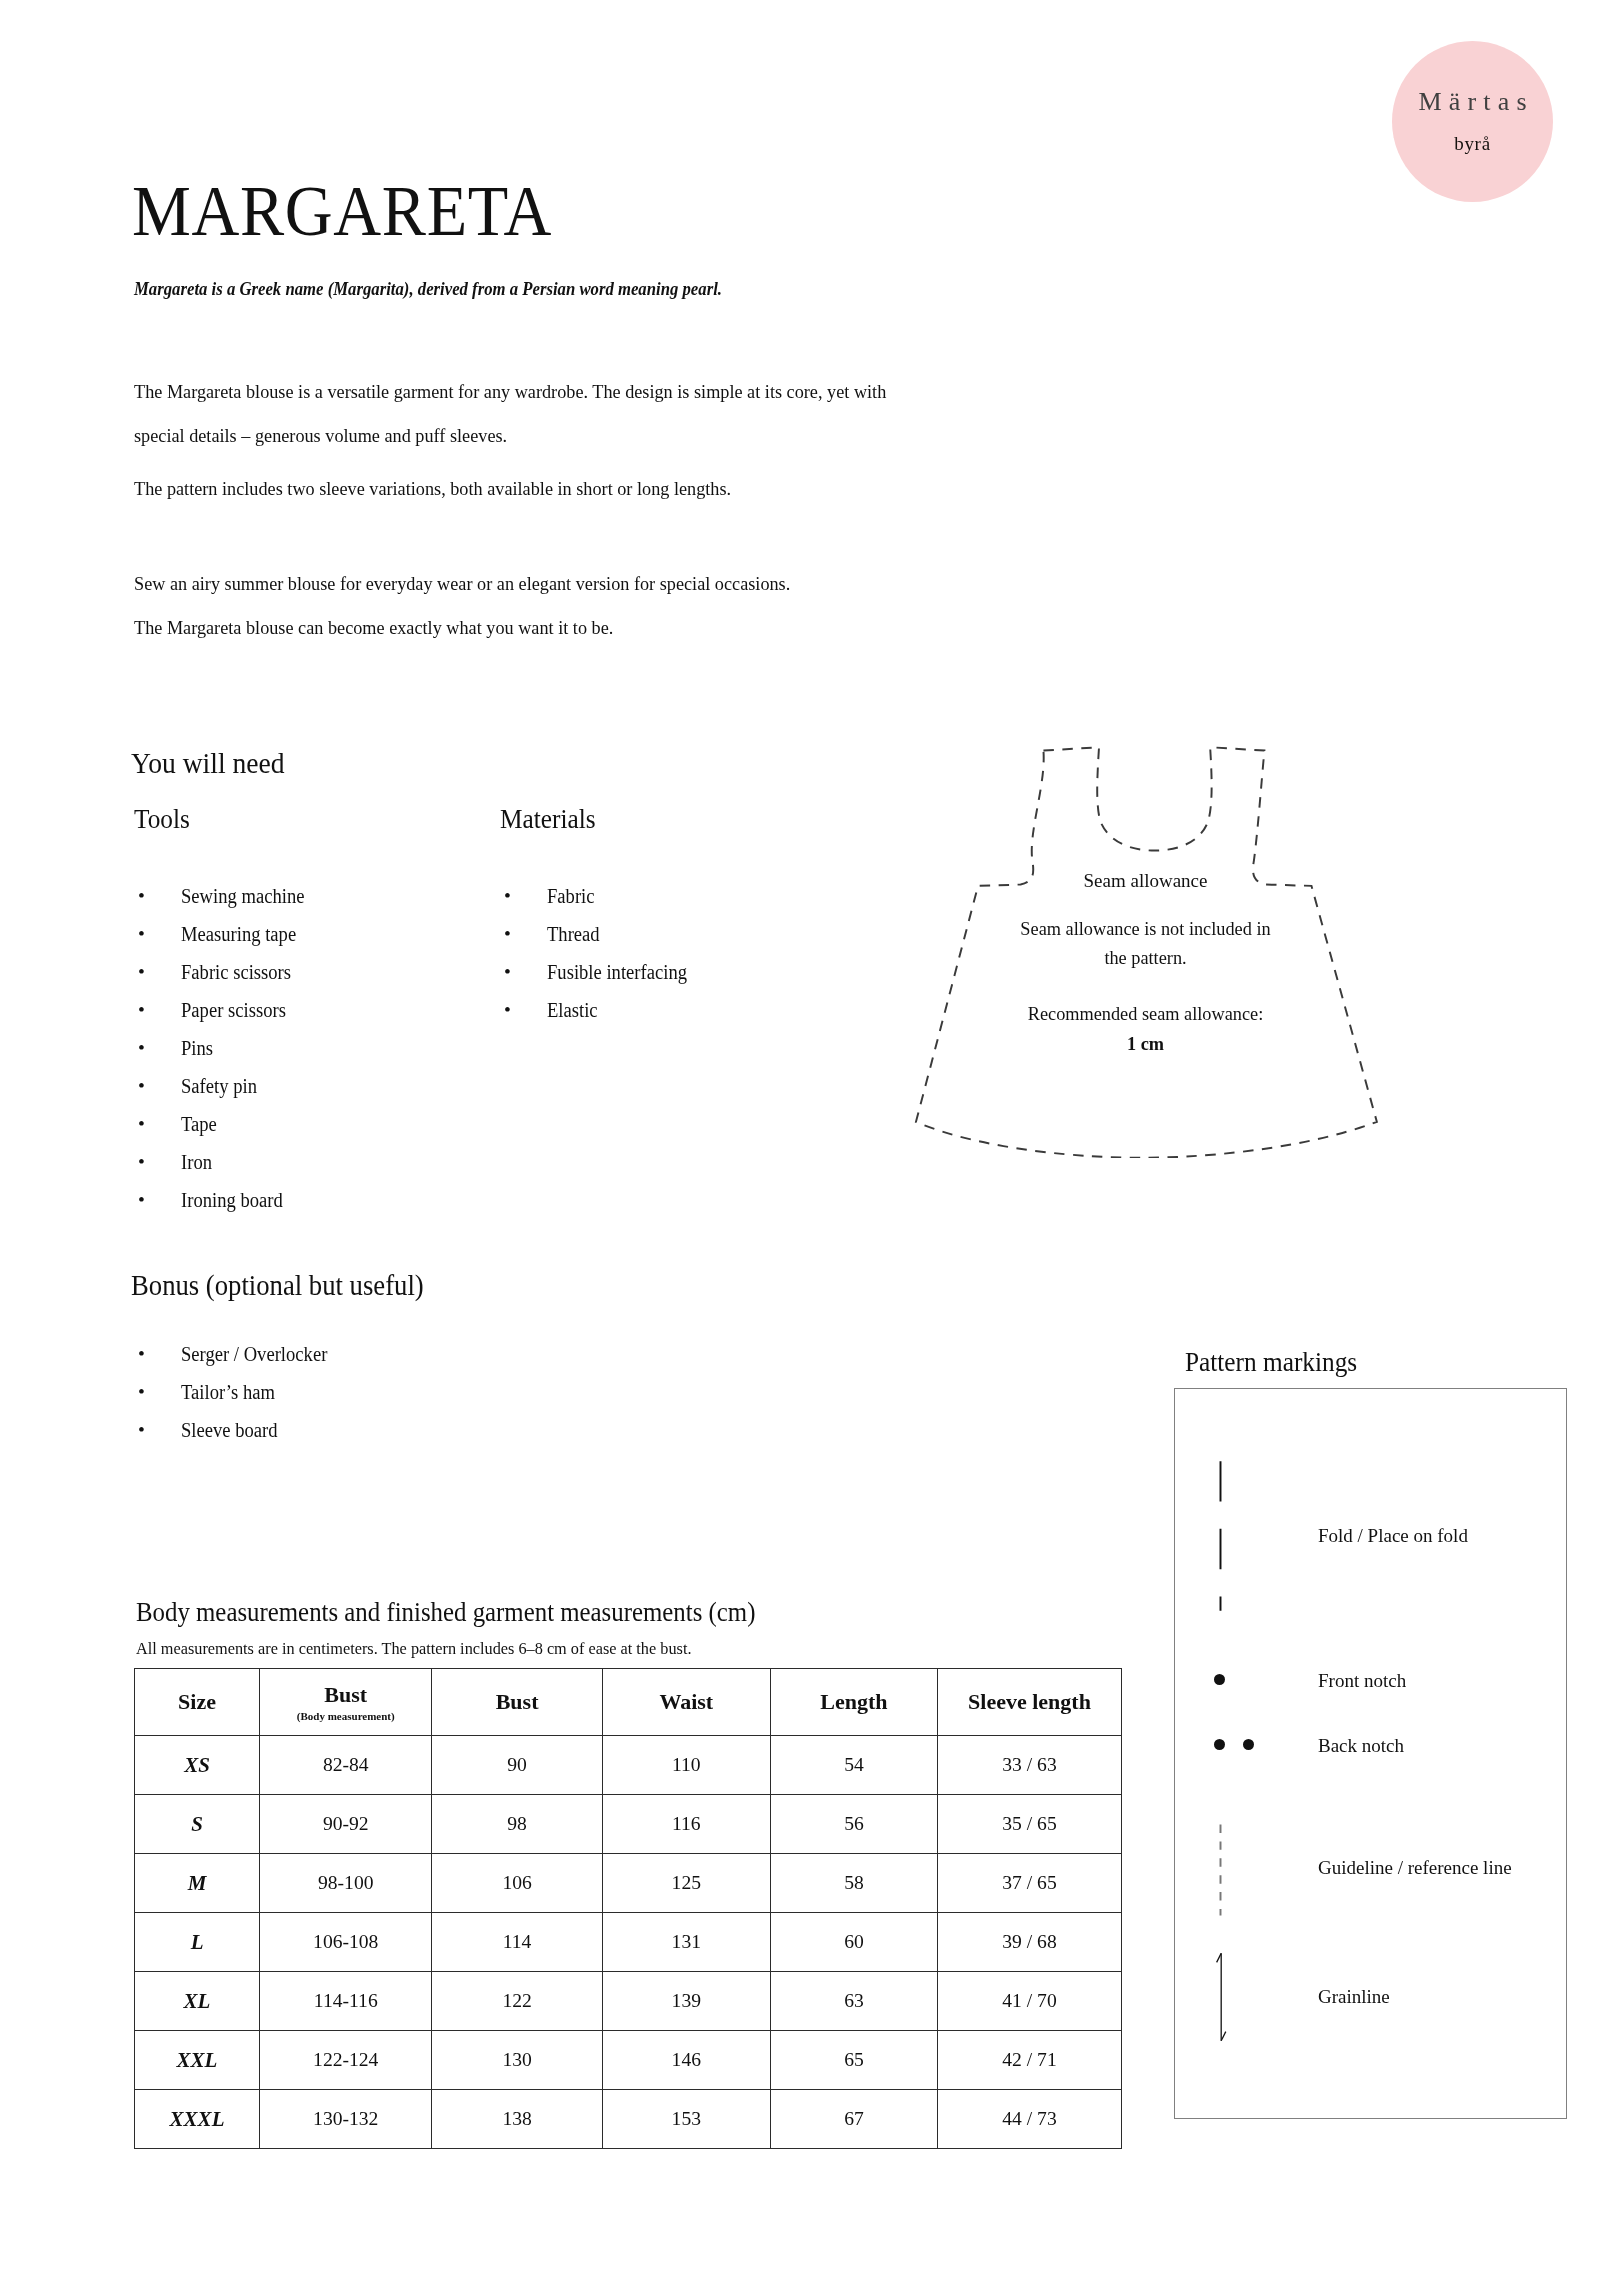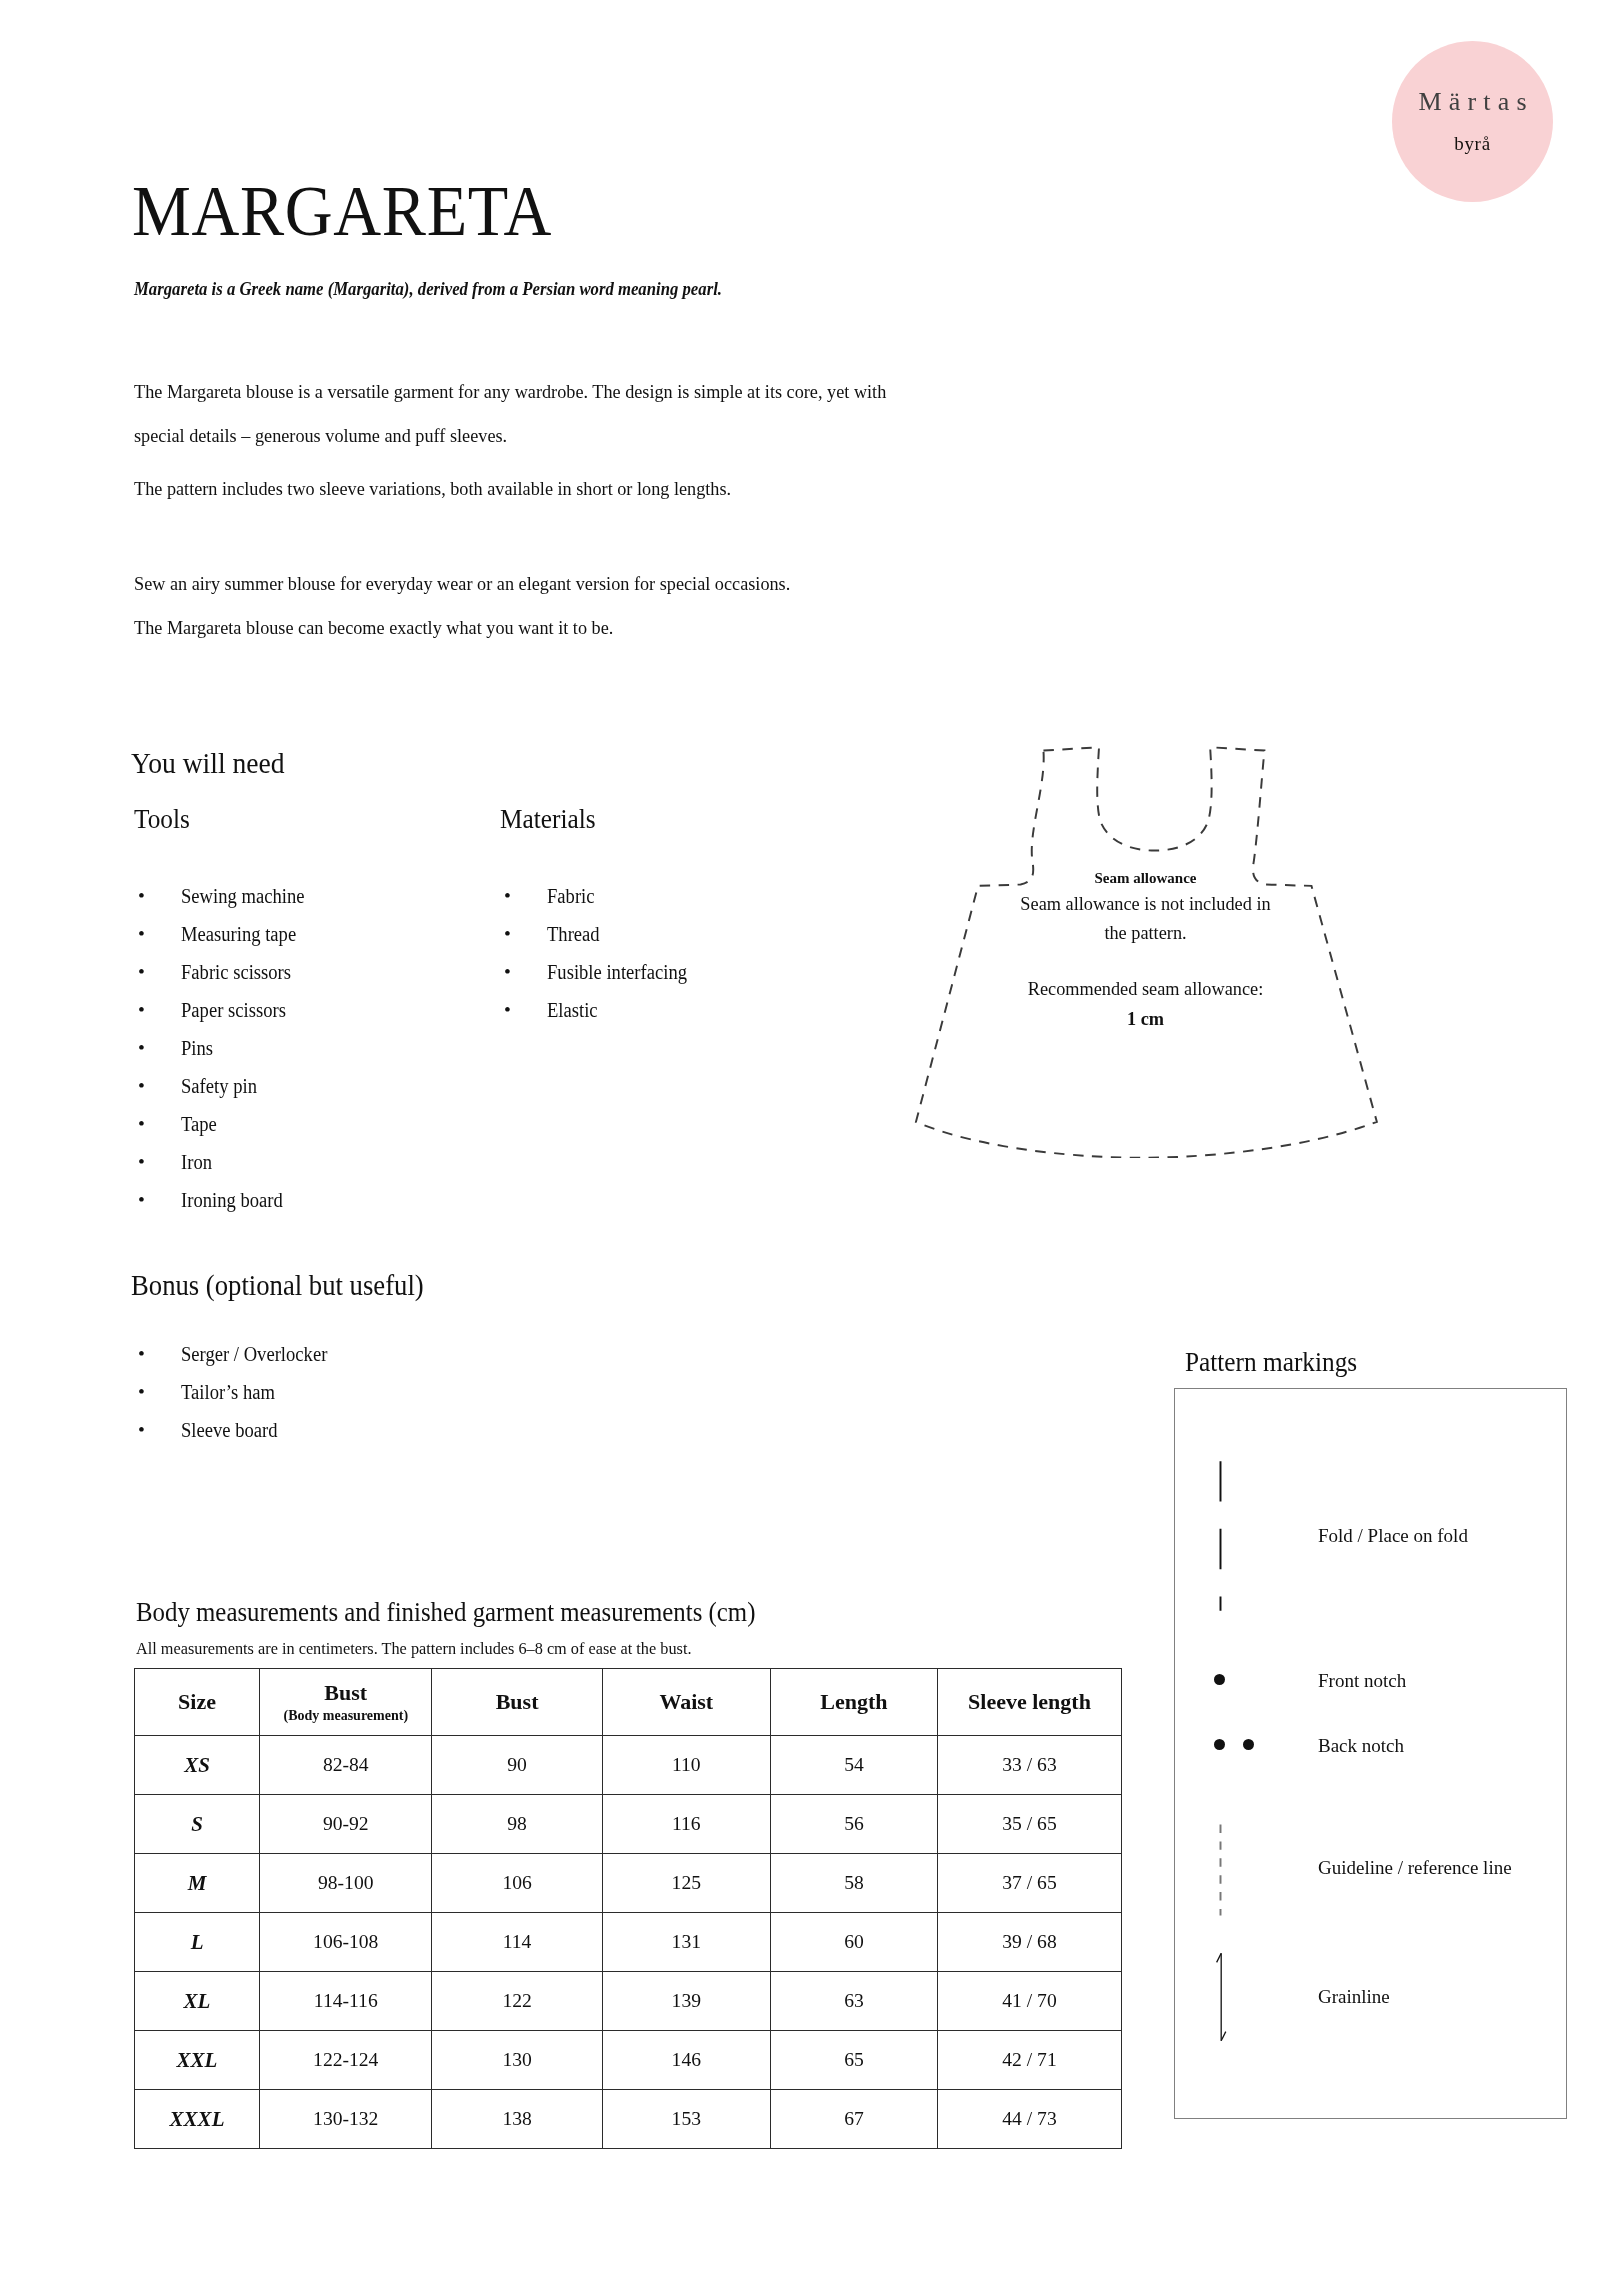--- a/index.html
+++ b/index.html
@@ -160,23 +160,23 @@
   }
   .garment svg { display: block; width: 100%; height: 100%; }
   .garment-text {
     position: absolute;
     left: 949px;
     top: 870px;
     width: 393px;
     text-align: center;
   }
   .garment-text .ga-title {
-    font-size: 15px;
-    font-weight: bold;
-    margin-bottom: 3px;
+    font-size: 19px;
+    font-weight: normal;
+    margin-bottom: 23px;
   }
   .garment-text .ga-body {
     font-size: 18.3px;
     line-height: 29px;
   }
   .garment-text .ga-rec {
     font-size: 18.3px;
     margin-top: 31px;
   }
   .garment-text .ga-val {
@@ -240,21 +240,21 @@
     text-align: center;
     vertical-align: middle;
   }
   table.meas th {
     height: 64px;
     font-size: 22px;
     font-weight: bold;
   }
   table.meas th .sub {
     display: block;
-    font-size: 14px;
+    font-size: 11px;
     font-weight: bold;
     margin-top: 1.3px;
   }
   table.meas td {
     height: 56px;
     font-size: 19.6px;
   }
   table.meas td.size-cell {
     font-size: 21px;
     font-weight: bold;

